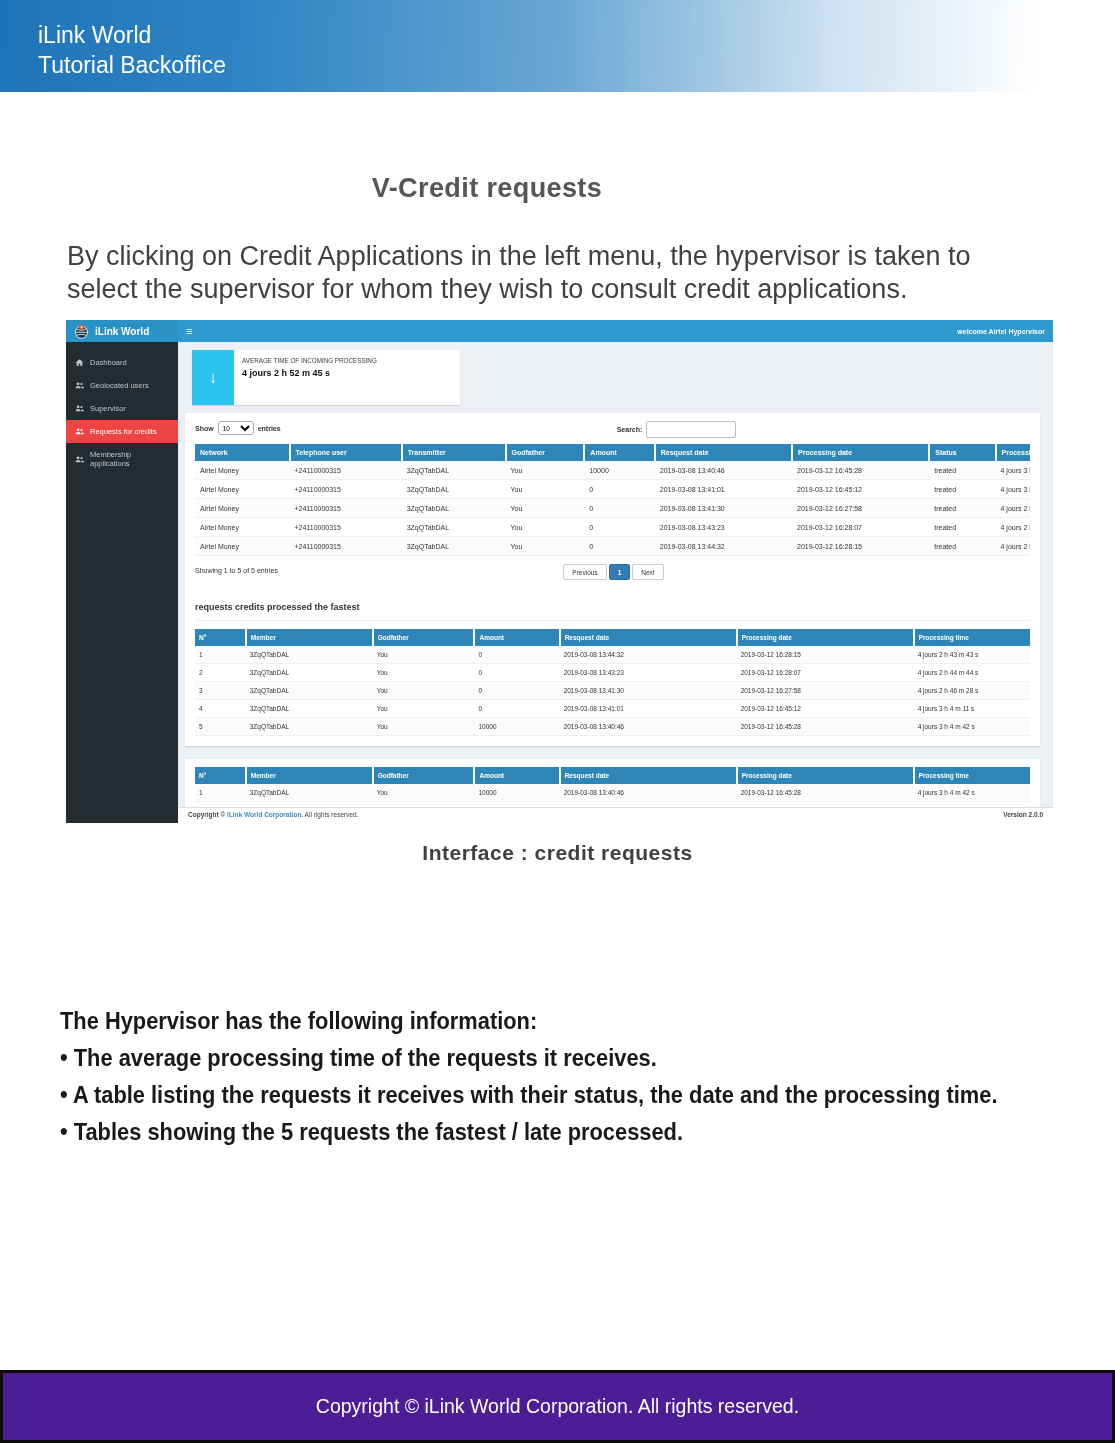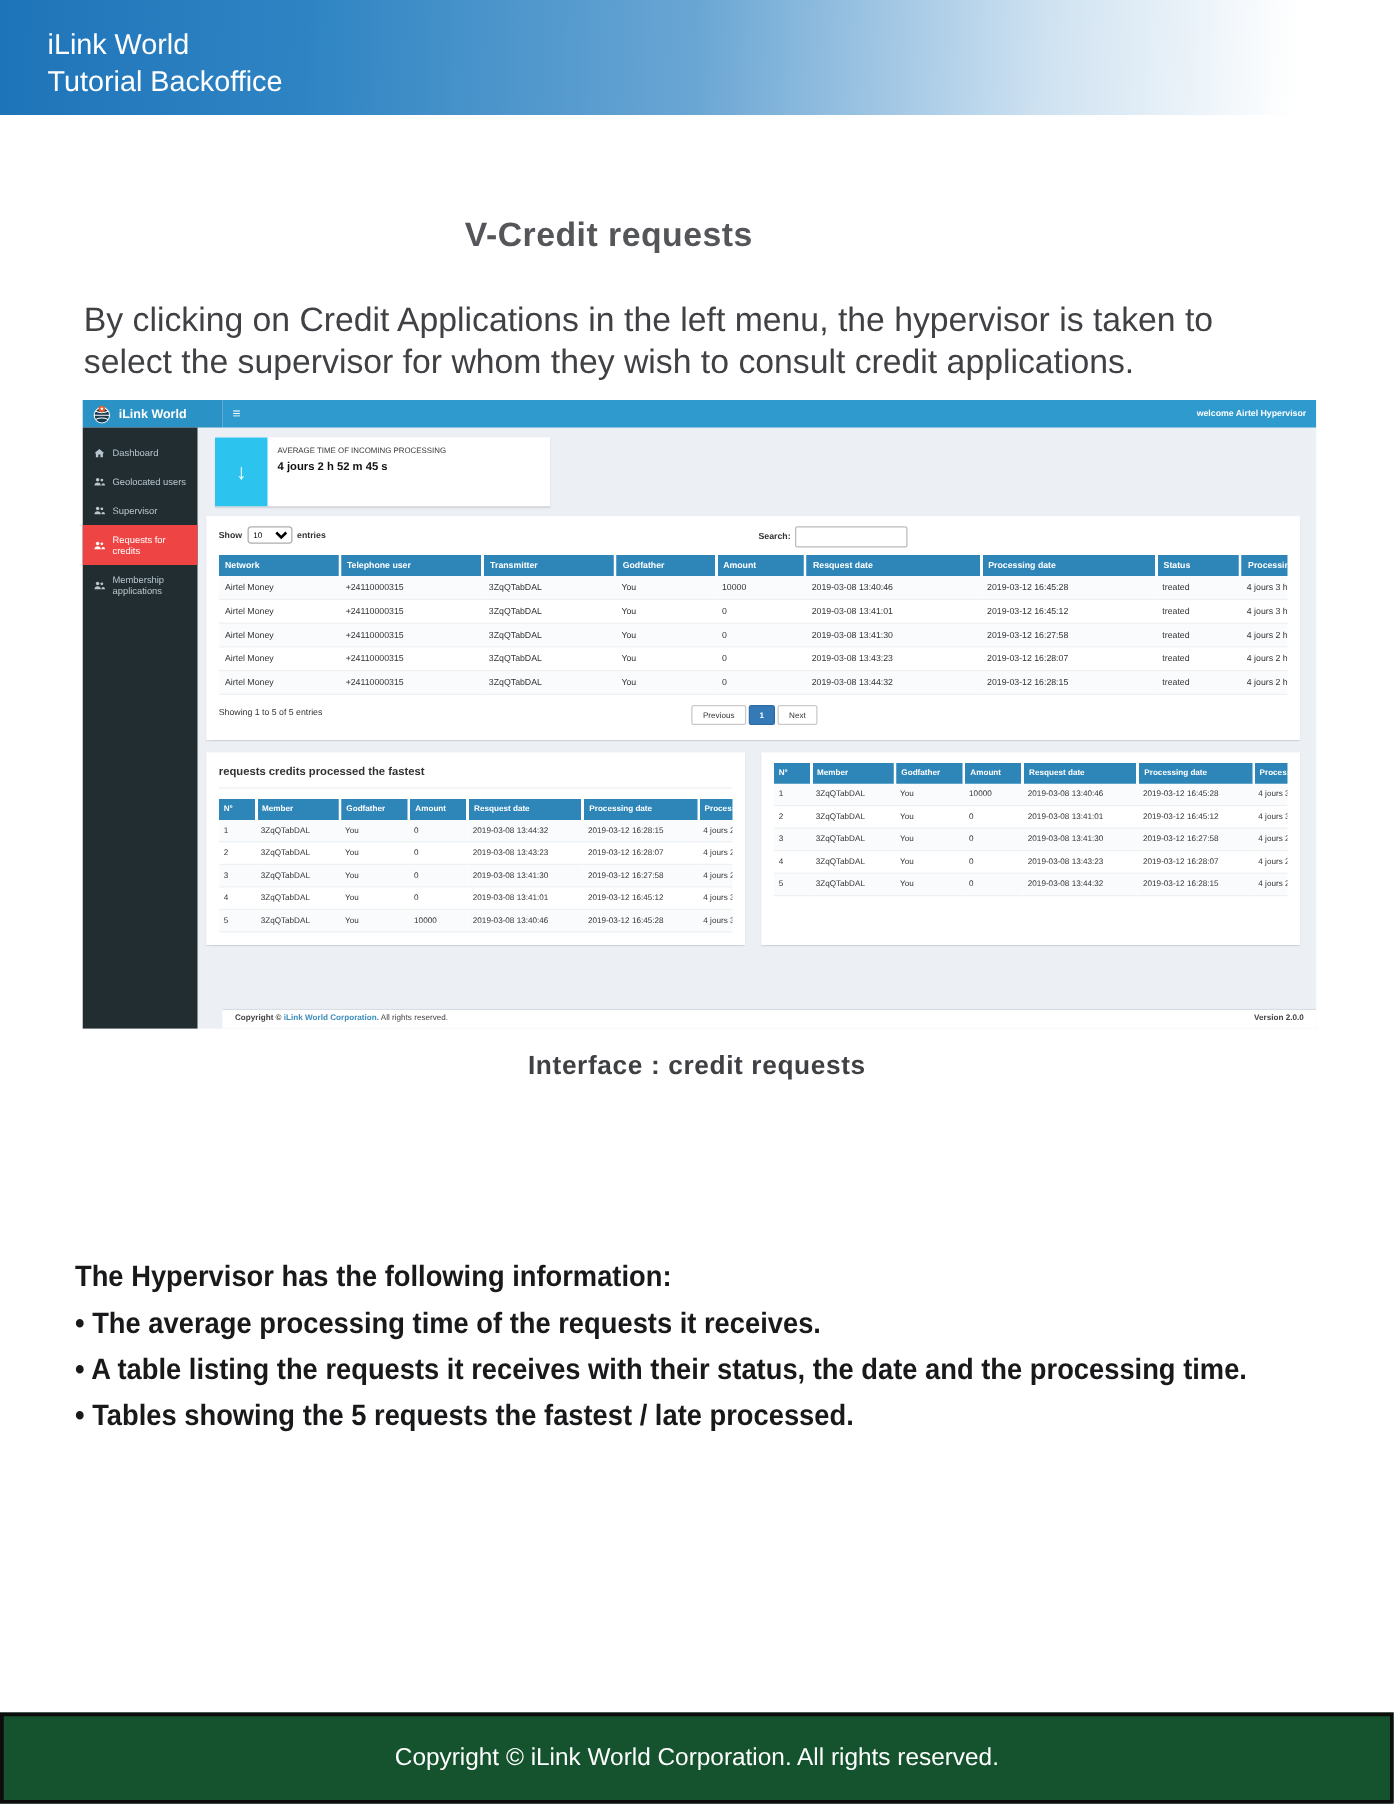--- a/index.html
+++ b/index.html
@@ -28,21 +28,21 @@
     position:absolute;left:66px;top:320px;width:987px;height:503px;
     background:#ecf0f5;font-size:7px;overflow:hidden;
   }
   .shot-navbar{position:absolute;top:0;left:0;right:0;height:22px;display:flex;}
   .brand{width:112px;background:#2b92c5;display:flex;align-items:center;gap:6px;padding-left:8px;box-sizing:border-box;}
   .brand-label{color:#fff;font-weight:bold;font-size:10px;}
   .navbar-rest{flex:1;background:#2e9ace;display:flex;align-items:center;justify-content:space-between;padding:0 8px;}
   .hamburger{color:#fff;font-size:11px;font-weight:bold;line-height:1;cursor:pointer;}
   .welcome{color:#fff;font-size:7px;font-weight:bold;}
   .shot-body{position:absolute;top:22px;bottom:0;left:0;right:0;display:flex;}
-  .sidebar{width:92px;background:#222d32;padding-top:9px;box-sizing:border-box;flex:none;}
+  .sidebar{width:112px;background:#222d32;padding-top:9px;box-sizing:border-box;flex:none;}
   .side-item{display:flex;align-items:center;gap:6px;padding:7px 9px;color:#b8c7ce;font-size:7.5px;}
   .side-item svg{width:9px;height:9px;flex:none;fill:currentColor;}
   .side-item.active{background:#ef4444;color:#fff;font-weight:normal;}
   .content{flex:1;padding:8px 13px 0 7px;position:relative;box-sizing:border-box;}
   
   .info-box{width:268px;height:55px;background:#fff;display:flex;margin:0 0 8px 7px;box-shadow:0 1px 1px rgba(0,0,0,.12);}
   .info-icon{width:42px;background:#2cc3ee;color:#fff;display:flex;align-items:center;justify-content:center;font-size:17px;flex:none;}
   .info-content{padding:7px 8px;}
   .info-label{font-size:6.3px;color:#3a3a3a;margin-bottom:4px;}
   .info-value{font-size:9px;font-weight:bold;color:#101010;}
@@ -72,21 +72,21 @@
   .tbl-small th:nth-child(2),.tbl-small td:nth-child(2){width:14%;}
   .tbl-small th:nth-child(3),.tbl-small td:nth-child(3){width:11%;}
   .tbl-small th:nth-child(4),.tbl-small td:nth-child(4){width:9%;}
   .tbl-small th:nth-child(5),.tbl-small td:nth-child(5){width:20%;}
   .tbl-small th:nth-child(6),.tbl-small td:nth-child(6){width:20%;}
   .showing-row{position:relative;margin-top:8px;height:18px;}
   .showing{position:absolute;left:0;top:3px;font-size:7px;color:#333;}
   .pager{display:flex;justify-content:center;}
   .page-btn{font-size:6.5px;padding:3.5px 8px;border:1px solid #c9c9c9;background:#fff;color:#333;margin-left:2px;border-radius:2px;cursor:pointer;}
   .page-btn.active{background:#337ab7;border-color:#2e6da4;color:#fff;font-weight:bold;}
-  .bottom-row{display:flex;gap:13px;margin-top:10px;}
+  .bottom-row{display:flex;gap:13px;flex-direction:column;}
   .half{flex:1;min-width:0;}
   .half .panel-title{font-size:9px;font-weight:bold;color:#333;}
   .app-footer{
     position:absolute;left:112px;right:0;bottom:0;height:16px;background:#fff;
     border-top:1px solid #d8dce3;display:flex;justify-content:space-between;
     padding:3px 10px 0;font-size:6.5px;color:#444;box-sizing:border-box;
   }
   .app-footer a{color:#3c8dbc;font-weight:bold;text-decoration:none;}
   .app-footer .f-left b{font-weight:bold;}
   .version{font-weight:bold;}
@@ -97,21 +97,21 @@
   }
   .doc-info{
     position:absolute;top:1003px;left:60px;width:1080px;
     font-size:23.5px;font-weight:700;color:#19191b;line-height:37px;
     transform:scaleX(.93);transform-origin:0 0;
   }
   .doc-info .bullet::before{content:"• ";}
   
   .page-footer{
     position:absolute;left:0;right:0;top:1370px;height:73px;
-    background:#14532d;border:3px solid #0d0d0d;box-sizing:border-box;
+    background:#4c1d95;border:3px solid #0d0d0d;box-sizing:border-box;
     display:flex;align-items:center;justify-content:center;
     color:#fff;font-size:19.5px;
   }
 </style>
 </head>
 <body>
 
 <div class="doc-header">
   <div class="line line1">iLink World</div>
   <div class="line">Tutorial Backoffice</div>

